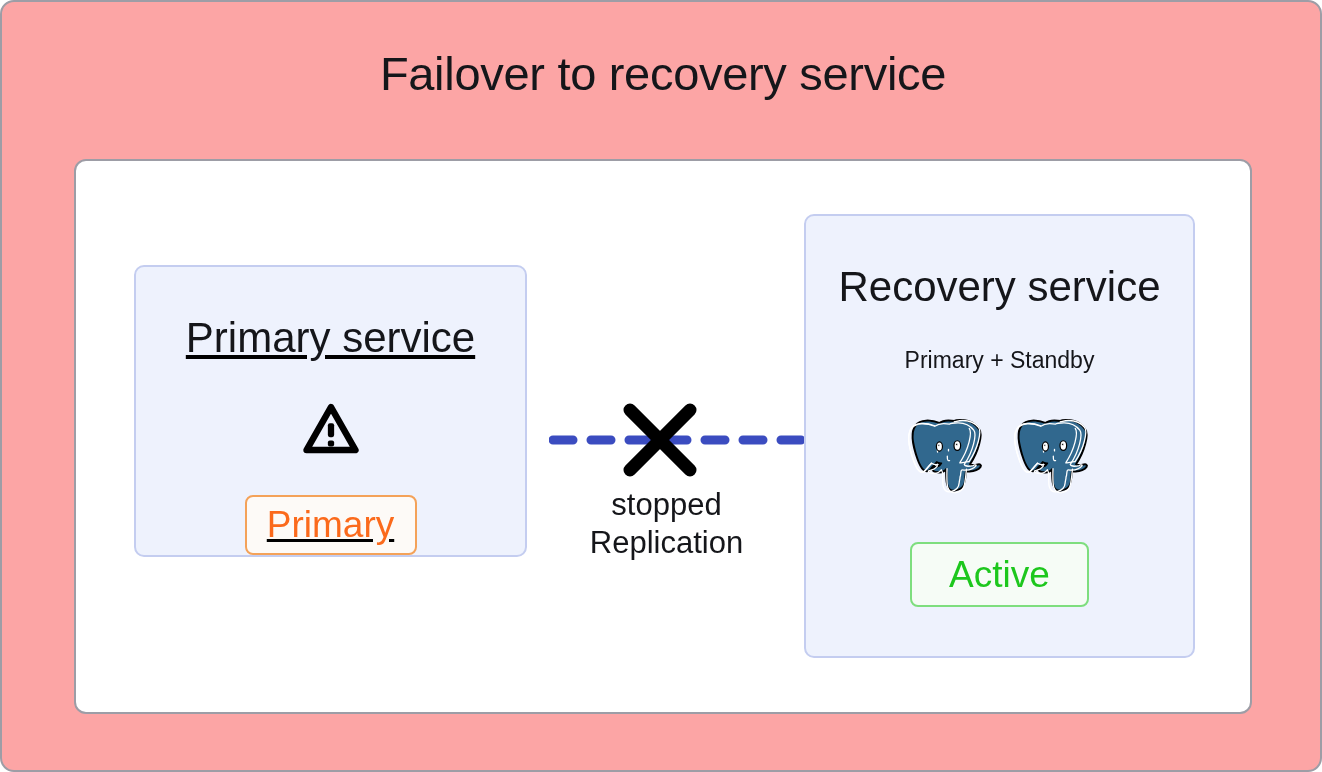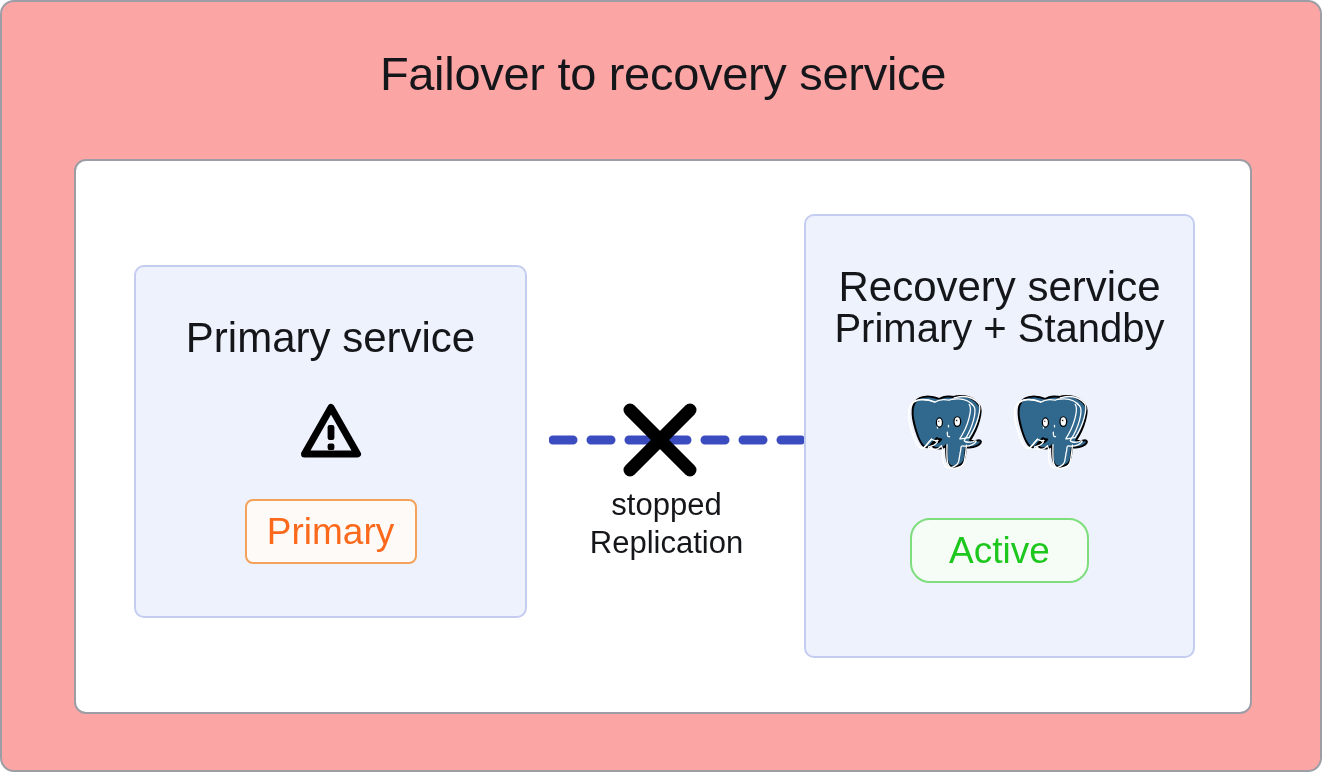--- a/index.html
+++ b/index.html
@@ -62,43 +62,45 @@
     border-radius: 10px;
     display: flex;
     flex-direction: column;
     align-items: center;
   }
 
   #primary-service-box {
     left: 58px;
     top: 104px;
     width: 393px;
-    height: 353px;
+    height: 292px;
+    text-decoration: underline;
   }
 
   #recovery-service-box {
     left: 728px;
     top: 53px;
     width: 391px;
     height: 444px;
   }
 
   .service-title {
     font-size: 42px;
     color: #15161a;
     line-height: 1;
     white-space: nowrap;
   }
   #primary-service-box .service-title { margin-top: 50px; }
   #recovery-service-box .service-title { margin-top: 50px; }
 
   .service-subtitle {
-    font-size: 40px;
-    color: #15161a;
-    line-height: 1;
+    font-size: 23px;
+    color: #15161a;
+    line-height: 1;
+    margin-top: 41px;
     white-space: nowrap;
   }
 
   
   #warning-icon {
     margin-top: 44px;
     width: 62px;
     height: 56px;
     display: block;
   }
@@ -134,21 +136,20 @@
     font-size: 37px;
   }
   #active-badge {
     margin-top: 47px;
     width: 179px;
     height: 65px;
     border-color: #7ede7e;
     background: #f6fcf6;
     color: #1dc71d;
     font-size: 37px;
-    border-radius: 20px;
   }
 
   
   #replication-link {
     position: absolute;
     left: 451px;
     top: 212px;
     width: 279px;
     height: 200px;
   }

